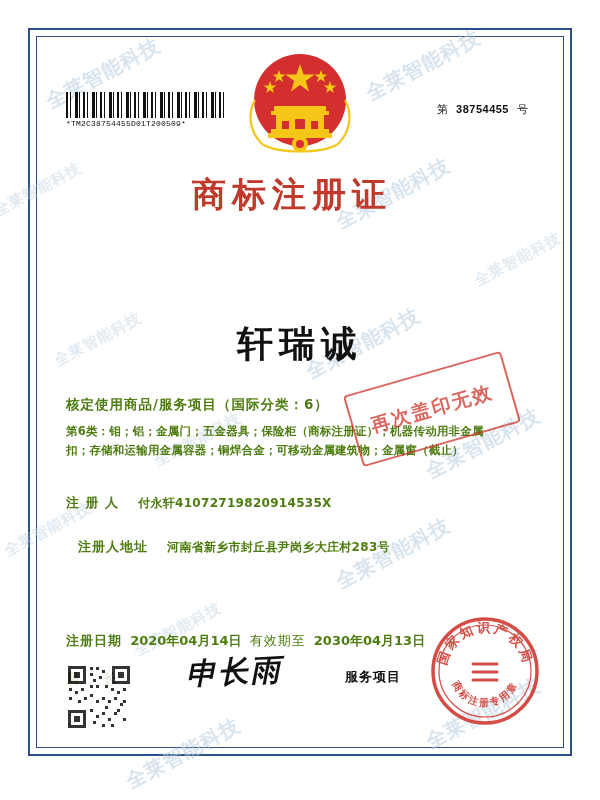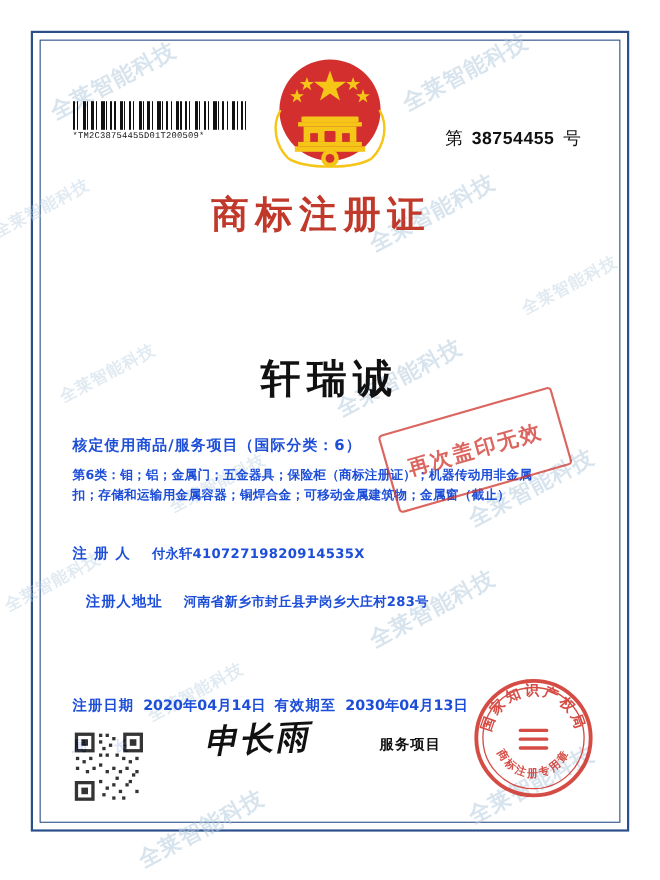--- a/index.html
+++ b/index.html
@@ -80,23 +80,23 @@
     font-size: 8px;
     letter-spacing: 0.2px;
     text-align: left;
     margin-top: 1px;
     color: #111;
   }
 
   
   #serial-line {
     position: absolute;
-    top: 116px;
+    top: 102px;
     right: 72px;
-    font-size: 16px;
+    font-size: 11px;
     color: #111;
     z-index: 6;
     white-space: nowrap;
     font-family: "DejaVu Sans", sans-serif;
   }
   #serial-line .num {
     font-family: "Liberation Sans", sans-serif;
     font-weight: bold;
     letter-spacing: 0.5px;
     margin: 0 8px;
@@ -137,21 +137,21 @@
     letter-spacing: 6px;
     color: #111;
     z-index: 6;
     margin-top: 42px;
   }
 
   
   .field {
     position: absolute;
     z-index: 6;
-    color: #1d4ed8;
+    color: #4d7c0f;
     font-family: "DejaVu Sans", sans-serif;
   }
   .field-label {
     font-size: 13px;
     font-weight: bold;
     letter-spacing: 1px;
   }
   .field-value {
     font-size: 12px;
     font-weight: bold;
@@ -180,21 +180,21 @@
   #registrant-row .field-value { font-weight: bold; }
 
   #address-row { left: 66px; top: 536px; }
   #address-row .field-label { margin-right: 14px; margin-left: 12px; }
 
   .inline { display: inline; }
 
   #date-row { left: 66px; top: 632px; font-size: 13px; }
   #date-row .lbl { font-weight: bold; letter-spacing: 1px; }
   #date-row .val { font-weight: bold; margin: 0 4px; }
-  #date-row .mid { font-weight: bold; letter-spacing: 1px; }
+  #date-row .mid { font-weight: normal; letter-spacing: 1px; }
 
   #director-row { left: 66px; top: 668px; }
   #director-row .lbl {
     font-size: 13px;
     font-weight: bold;
     letter-spacing: 10px;
   }
   #signature {
     position: absolute;
     left: 186px;

